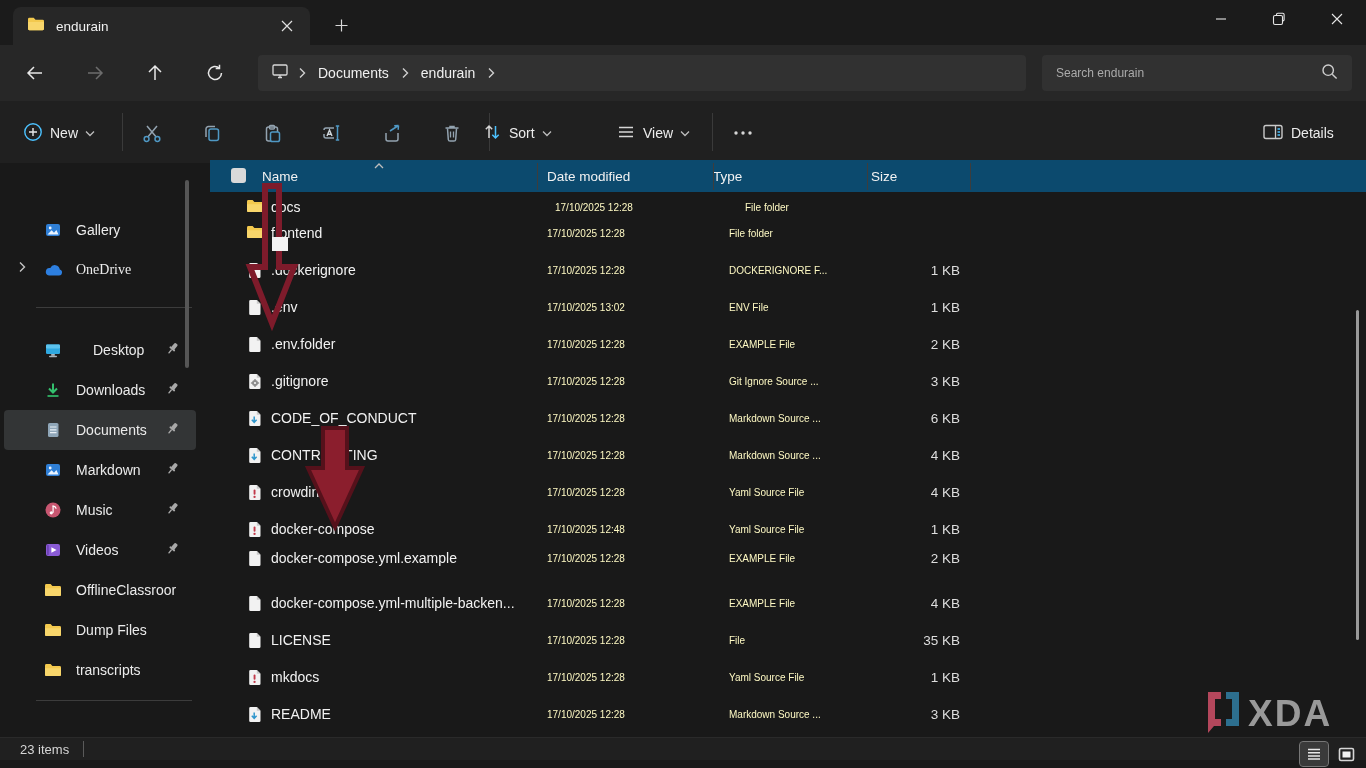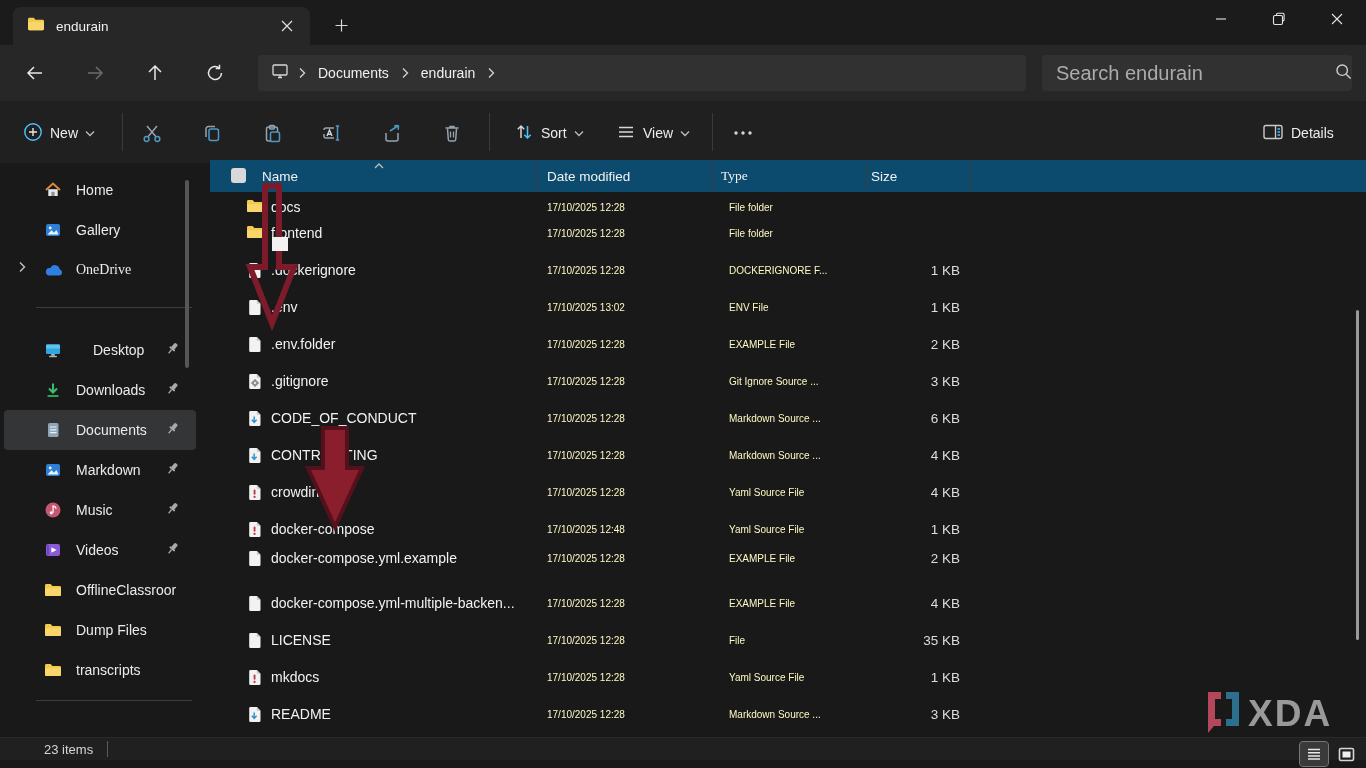--- a/index.html
+++ b/index.html
@@ -21,21 +21,21 @@
   
   #navbar { position:absolute; top:45px; left:0; width:1366px; height:56px; background:#272727; }
   .navarrow { position:absolute; top:11px; width:34px; height:34px; border-radius:4px; }
   #addressbar { position:absolute; left:258px; top:10px; width:768px; height:36px; background:#313131;
     border-radius:4px; display:flex; align-items:center; padding-left:12px; }
   .crumb { font-size:14px; color:#f0f0f0; padding:0 4px; }
   .crumb-sep { padding:0 8px; display:flex; align-items:center; }
   #searchbox { position:absolute; left:1042px; top:10px; width:310px; height:36px; background:#313131;
     border-radius:4px; display:flex; align-items:center; }
   #searchbox input { flex:1; background:transparent; border:none; outline:none; color:#f97316;
-    font-size:20px; padding:0 14px; font-family:"Liberation Sans",sans-serif; }
+    font-size:12px; padding:0 14px; font-family:"Liberation Sans",sans-serif; }
   #searchbox input::placeholder { color:#ababab; }
 
   
   #commandbar { position:absolute; top:101px; left:0; width:1366px; height:62px; background:#202020; }
   .cmd { position:absolute; top:14px; height:36px; display:flex; align-items:center; gap:7px;
     border-radius:4px; padding:0 9px; font-size:14px; color:#ececec; }
   .vsep { position:absolute; top:12px; width:1px; height:38px; background:#3a3a3a; }
   .cmd-icon { width:50px; justify-content:center; display:flex; }
 
   
@@ -51,37 +51,37 @@
     background:#565656; border-radius:2px; }
 
   
   #filepane { position:absolute; top:160px; left:210px; width:1156px; height:577px; }
   #col-header { position:absolute; top:0; left:0; width:1156px; height:32px; background:#0c4a6e;
     z-index:5; display:grid; grid-template-columns:327px 176px 154px 103px; align-items:center; }
   #col-header .hcell { font-size:13.5px; color:#f2f2f2; }
   #hdr-name { padding-left:52px; position:relative; }
   #hdr-checkbox { position:absolute; left:21px; top:50%; margin-top:-8px; width:15px; height:15px;
     background:#d9d9d9; border-radius:3px; }
-  #hdr-date { padding-left:10px; } #hdr-type { padding-left:8px;font-family:Liberation Serif, serif; } #hdr-size { padding-left:4px; }
+  #hdr-date { padding-left:10px; } #hdr-type { padding-left:0; } #hdr-size { padding-left:4px; }
   .hsep { position:absolute; top:3px; width:1px; height:27px; background:#3d3d3d; z-index:6; }
   #sort-caret { position:absolute; left:163px; top:-4px; z-index:7; }
   .frow { position:absolute; left:0; width:1156px; height:34px; display:grid;
     grid-template-columns:327px 176px 154px 103px; align-items:center; z-index:1; }
   .frow .c-name { display:flex; align-items:center; padding-left:36px; font-size:14px; color:#f2f2f2;
     white-space:nowrap; overflow:hidden; }
   .frow .ficon { width:18px; height:18px; margin-right:7px; flex:0 0 18px; }
   .frow .c-date, .frow .c-type { font-size:10px; color:#fef9c3; white-space:nowrap; }
   .frow .c-date { padding-left:10px; } .frow .c-type { padding-left:16px; overflow:hidden; }
   .frow .c-size { font-size:13.5px; color:#dedede; text-align:right; padding-right:10px; white-space:nowrap; }
   #pane-scrollthumb { position:absolute; left:1146px; top:150px; width:3px; height:330px;
     background:#9a9a9a; border-radius:2px; }
 
   
   #statusbar { position:absolute; top:737px; left:0; width:1366px; height:23px; background:#202020;
-    border-top:1px solid #2a2a2a; display:flex; align-items:center;padding-left:24px; }
+    border-top:1px solid #2a2a2a; display:flex; align-items:center; }
   #status-count { font-size:13px; color:#d6d6d6; margin-left:20px; }
   #status-sep { width:1px; height:16px; background:#5a5a5a; margin-left:14px; }
   .viewtoggle { position:absolute; top:4px; width:28px; height:24px; border-radius:3px;
     display:flex; align-items:center; justify-content:center; }
   #vt-details { left:1300px; background:#3a3a3a; outline:1px solid #777; }
   #vt-icons { left:1332px; }
 
   
   #annotations { position:absolute; top:0; left:0; width:1366px; height:768px; z-index:50;
     pointer-events:none; }
@@ -238,21 +238,21 @@
   </span>
   <span class="cmd cmd-icon" style="left:427px">
     <svg width="22" height="22" viewBox="0 0 22 22">
         <path d="M4.5 6 H17.5 M9 6 V4.5 h4 V6" fill="none" stroke="#93a3b0" stroke-width="1.5"></path>
         <path d="M6.5 6.5 l.8 11 a1.8 1.8 0 0 0 1.8 1.6 h3.8 a1.8 1.8 0 0 0 1.8-1.6 l.8-11" fill="none" stroke="#93a3b0" stroke-width="1.5"></path>
         <path d="M9.5 9.5 v6 M12.5 9.5 v6" stroke="#93a3b0" stroke-width="1.3"></path>
       </svg>
   </span>
 
   <div class="vsep" style="left:489px"></div>
-  <div class="cmd" style="left:505px">
+  <div class="cmd" style="left:473px">
     <span>
       <svg width="20" height="20" viewBox="0 0 20 20">
           <path d="M7 16 V4 M3.8 7.2 L7 4 L10.2 7.2" stroke="#d6d6d6" stroke-width="1.5" fill="none"></path>
           <path d="M13.5 4 V16 M10.3 12.8 L13.5 16 L16.7 12.8" stroke="#4cc2ff" stroke-width="1.5" fill="none"></path>
         </svg>
     </span>
     <span>Sort</span>
     <svg width="10" height="7" viewBox="0 0 10 7">
         <path d="M1 1.5 L5 5.5 L9 1.5" stroke="#bdbdbd" stroke-width="1.3" fill="none"></path>
       </svg>
@@ -282,30 +282,20 @@
           <rect x="2" y="2.5" width="18" height="13" rx="2" fill="none" stroke="#c9c9c9" stroke-width="1.4"></rect>
           <path d="M13.5 2.5 V15.5" stroke="#c9c9c9" stroke-width="1.3"></path>
           <path d="M15.5 6 H18 M15.5 9 H18 M15.5 12 H18" stroke="#4cc2ff" stroke-width="1.3"></path>
         </svg>
     </span>
     <span>Details</span>
   </div>
 </div>
 
 <div id="sidebar">
-    <div class="side-item" style="top: 7px;">
-      <span class="s-icon">
-        <svg width="18" height="18" viewBox="0 0 18 18">
-          <path d="M2 9 L9 2.5 L16 9" fill="none" stroke="#e0873c" stroke-width="2"></path>
-          <path d="M4.3 8.2 V15 h9.4 V8.2" fill="#e8e8e8"></path>
-          <rect x="7.4" y="10.8" width="3.2" height="4.2" fill="#8f8f8f"></rect>
-        </svg>
-      </span>
-      <span>Home</span>
-    </div>
     <div class="side-item" style="top: 47px;">
       <span class="s-icon">
         <svg width="18" height="18" viewBox="0 0 18 18">
           <rect x="2" y="3" width="14" height="12" rx="2" fill="#2f7fd6"></rect>
           <circle cx="6.2" cy="7" r="1.4" fill="#eaf4ff"></circle>
           <path d="M3.5 13.5 L7.6 9.2 L10 11.8 L12.4 9 L14.5 13.5 z" fill="#eaf4ff"></path>
         </svg>
       </span>
       <span>Gallery</span>
     </div>
@@ -467,21 +457,21 @@
   <span id="sort-caret">
     <svg width="12" height="8" viewBox="0 0 12 8">
         <path d="M2 6 L6 2 L10 6" stroke="#bdbdbd" stroke-width="1.3" fill="none"></path>
       </svg>
   </span>
   <div class="hsep" style="left:327px"></div>
   <div class="hsep" style="left:503px"></div>
   <div class="hsep" style="left:657px"></div>
   <div class="hsep" style="left:760px"></div>
   <div id="rows-container">
-      <div class="frow" style="top: 30px;">
+      <div class="frow" style="top: 30px; gap: 8px;">
         <span class="c-name">
           <span class="ficon"><svg width="18" height="16" viewBox="0 0 18 16">
               <path d="M1 3.4 a1.4 1.4 0 0 1 1.4-1.4 h4.2 l1.8 1.9 h7.2 A1.4 1.4 0 0 1 17 5.3 v7.4 a1.4 1.4 0 0 1 -1.4 1.4 H2.4 A1.4 1.4 0 0 1 1 12.7 z" fill="#f3c94e"></path>
               <path d="M1 6.2 h16 v6.5 a1.4 1.4 0 0 1 -1.4 1.4 H2.4 A1.4 1.4 0 0 1 1 12.7 z" fill="#f8d66b"></path>
             </svg></span>
           <span>docs</span>
         </span>
         <span class="c-date">17/10/2025 12:28</span>
         <span class="c-type">File folder</span>
         <span class="c-size"></span>

